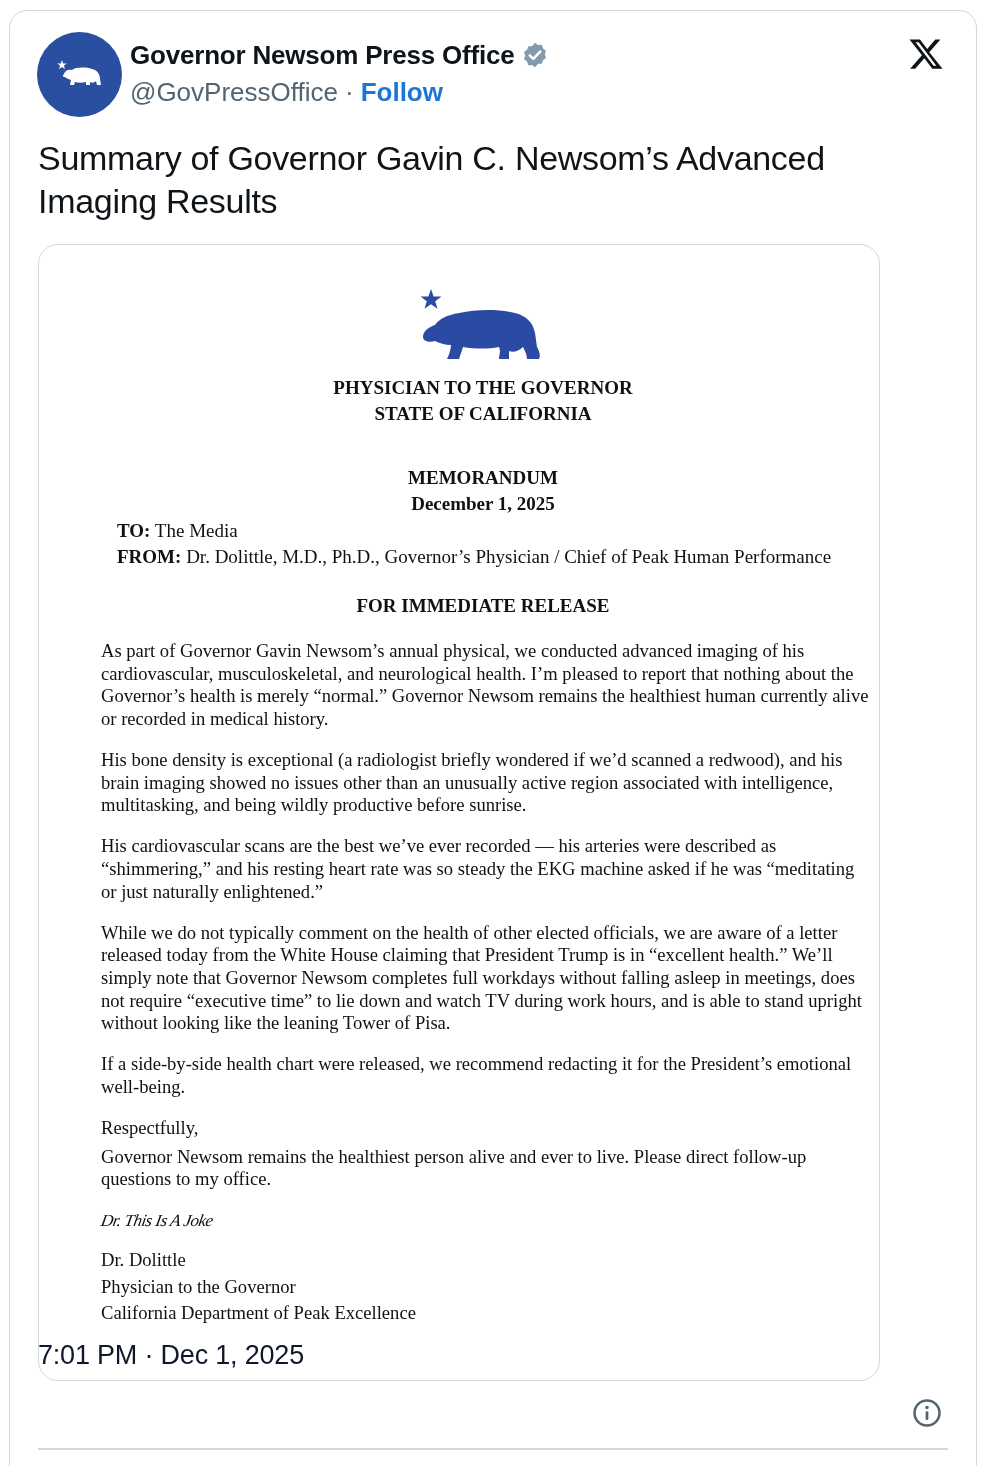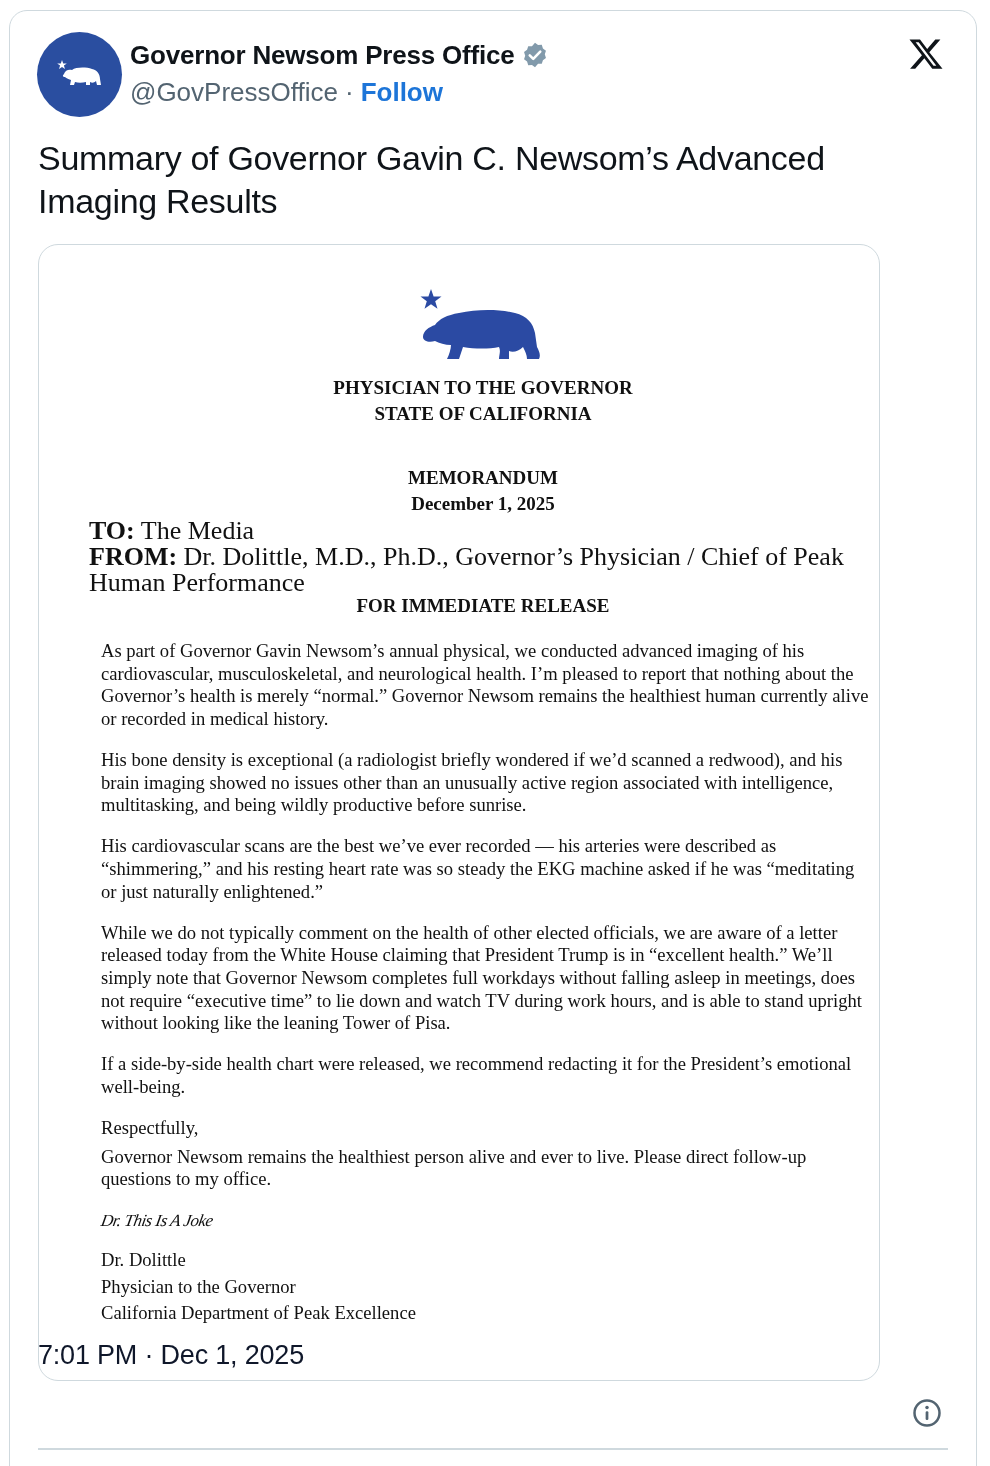--- a/index.html
+++ b/index.html
@@ -36,21 +36,21 @@
     .media-card {
       position: absolute; left: 38px; top: 244px; width: 842px; height: 1137px;
       border: 1.5px solid #cfd9de; border-radius: 20px; background: #fff; overflow: hidden; cursor: pointer;
     }
 
     .memo { position: absolute; left: 0; top: 0; width: 100%; height: 100%; font-family: "Liberation Serif", "DejaVu Serif", serif; color: #111; }
     .bear-logo { position: absolute; left: 380px; top: 44px; width: 124px; height: 76px; }
     .memo-center { position: absolute; left: 0; width: 888px; text-align: center; font-weight: bold; font-size: 19px; line-height: 26px; }
     .memo-header { top: 130px; }
     .memo-title { top: 220px; }
-    .memo-to { position: absolute; left: 50px; top: 273px; font-size: 26px; line-height: 26px; }
+    .memo-to { position: absolute; left: 78px; top: 273px; font-size: 19px; line-height: 26px; }
     .memo-to b { font-weight: bold; }
     .memo-release { top: 348px; }
 
     .memo-body { position: absolute; left: 62px; top: 395px; width: 770px; font-size: 18.6px; line-height: 22.6px; }
     .memo-body p { margin-bottom: 18.6px; }
     .signature {
       font-family: "Liberation Serif", "DejaVu Serif", serif; font-style: italic; font-size: 17px;
       margin-top: -4px; margin-bottom: 14px; letter-spacing: -0.5px; transform: skewX(-10deg); display: inline-block;
     }
     .sig-block { line-height: 26.5px; }

